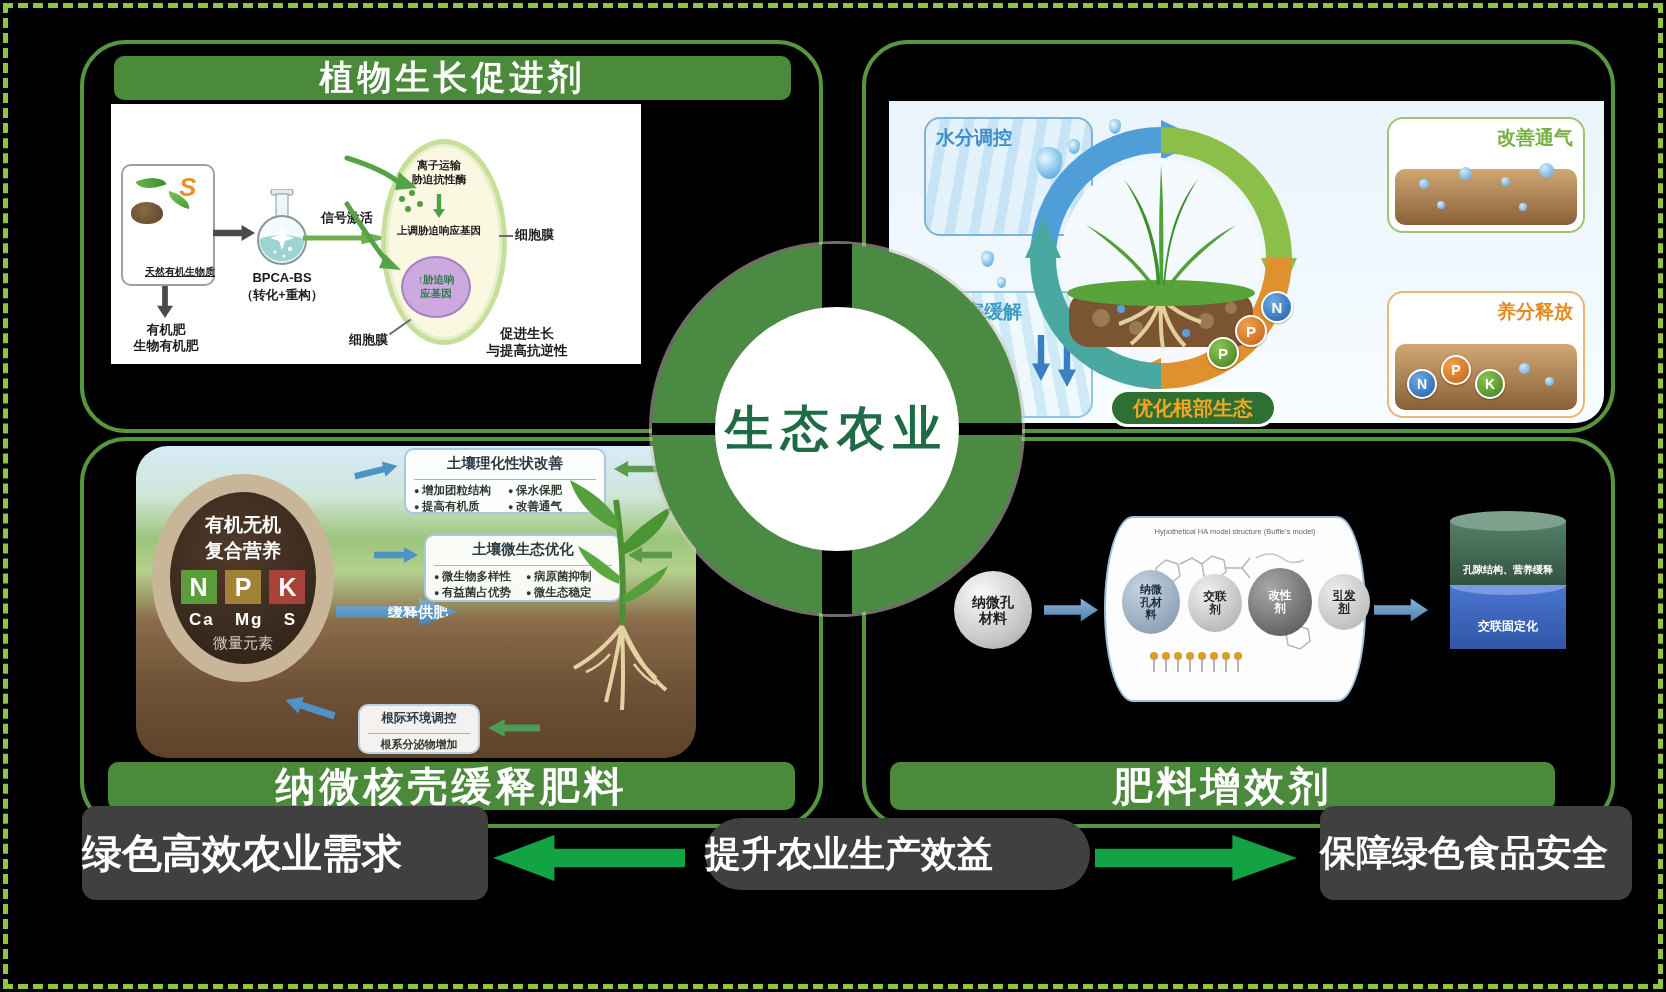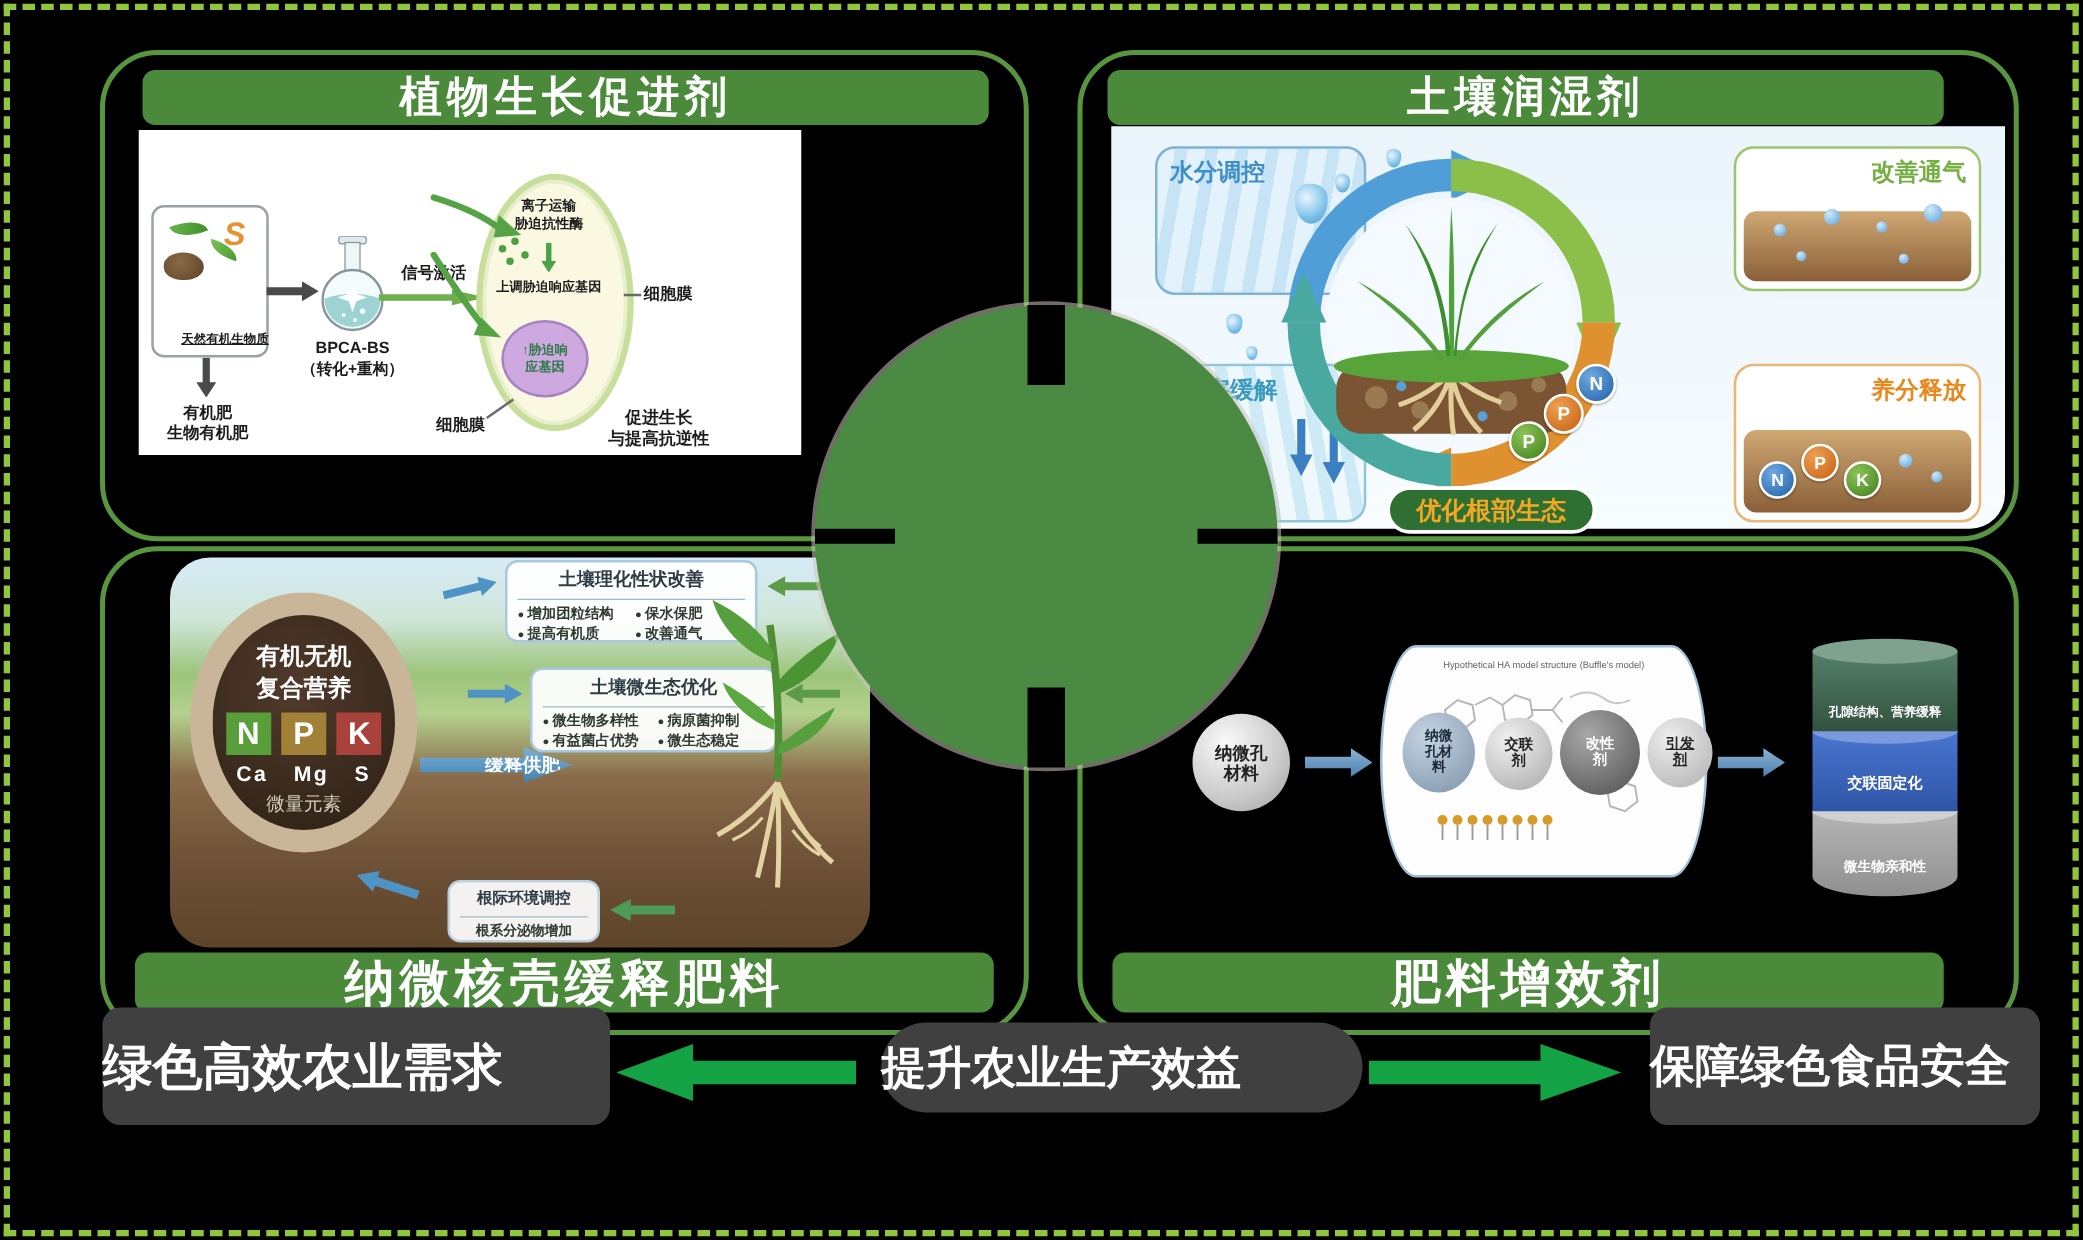--- a/index.html
+++ b/index.html
@@ -138,23 +138,20 @@
       <div class="abs t-sm" style="left:238px;top:228px;font-size:13px;">细胞膜</div>
 
       <div class="abs t-sm" style="left:350px;top:222px;width:132px;font-size:13.5px;">
         <span>促进生长</span><br>
         <span>与提高抗逆性</span>
       </div>
     </div>
   </section>
 
   <section class="panel" style="left:862px;top:40px;width:745px;height:385px;">
-    <div class="tbar" style="left:20px;top:12px;right:56px;height:44px;font-size:34px;">
-      <span>土壤润湿剂</span>
-    </div>
     <div class="content" style="left:23px;top:57px;width:715px;height:322px;border-radius:0 0 28px 28px;background:linear-gradient(180deg,#eaf4fb,#f7fcff);">
 
       <div class="cornerbox" style="left:35px;top:16px;width:165px;height:115px;border:2px solid #7fb3d5;background:repeating-linear-gradient(100deg,#e4f2fb 0 14px,#c6e4f5 14px 24px);">
         <div class="cb-label" style="left:10px;top:6px;font-size:19px;color:#3f8ec9;">水分调控</div>
         <div class="drop" style="left:110px;top:28px;width:26px;height:32px;"></div>
         <div class="drop" style="left:142px;top:20px;width:12px;height:15px;"></div>
         <div class="drop" style="left:140px;top:52px;width:9px;height:11px;"></div>
       </div>
 
       <div class="cornerbox" style="left:498px;top:16px;width:194px;height:112px;border:2px solid #9cc56f;">
@@ -343,35 +340,34 @@
 
     <div class="abs" style="left:584px;top:80px;width:116px;height:198px;">
       <div class="stack-layer" style="top:0;height:64px;background:linear-gradient(180deg,#54806a,#32523f);z-index:3;">
         <div class="stack-cap" style="background:#7fa28f;"></div>
         <div class="stack-lbl" style="bottom:8px;font-size:10px;">孔隙结构、营养缓释</div>
       </div>
       <div class="stack-layer" style="top:64px;height:64px;background:linear-gradient(180deg,#4a76cf,#2e55a6);z-index:2;">
         <div class="stack-cap" style="background:#7b9ade;"></div>
         <div class="stack-lbl" style="bottom:14px;font-size:12px;">交联固定化</div>
       </div>
-      <div class="stack-layer" style="top:128px;height:68px;background:linear-gradient(180deg,#b5b5b5,#8f8f8f);border-radius:0 0 50% 50%/0 0 16px 16px;z-index:1;">
-        <div class="stack-cap" style="background:#d0d0d0;"></div>
-        <div class="stack-lbl" style="bottom:16px;font-size:11px;">微生物亲和性</div>
-      </div>
     </div>
     <div class="tbar" style="left:24px;right:56px;bottom:14px;height:48px;font-size:40px;">
       <span>肥料增效剂</span>
     </div>
   </section>
 
   <div class="ring">
     <div class="ring-gap-h" style="left:0;"></div>
     <div class="ring-gap-h" style="right:0;"></div>
     <div class="ring-gap-v" style="top:0;"></div>
     <div class="ring-gap-v" style="bottom:0;"></div>
+    <div class="ring-inner">
+      <span class="center-label">生态农业</span>
+    </div>
   </div>
 
   <div class="fbox" style="left:82px;top:806px;width:406px;height:94px;font-size:40px;">
     <span>绿色高效农业需求</span>
   </div>
   <div class="abs arrL" style="left:493px;top:832px;width:192px;height:52px;background:#13a244;z-index:30;"></div>
   <div class="fbox" style="left:705px;top:818px;width:385px;height:72px;font-size:36px;border-radius:36px;">
     <span>提升农业生产效益</span>
   </div>
   <div class="abs arrR" style="left:1095px;top:832px;width:202px;height:52px;background:#13a244;z-index:30;"></div>

